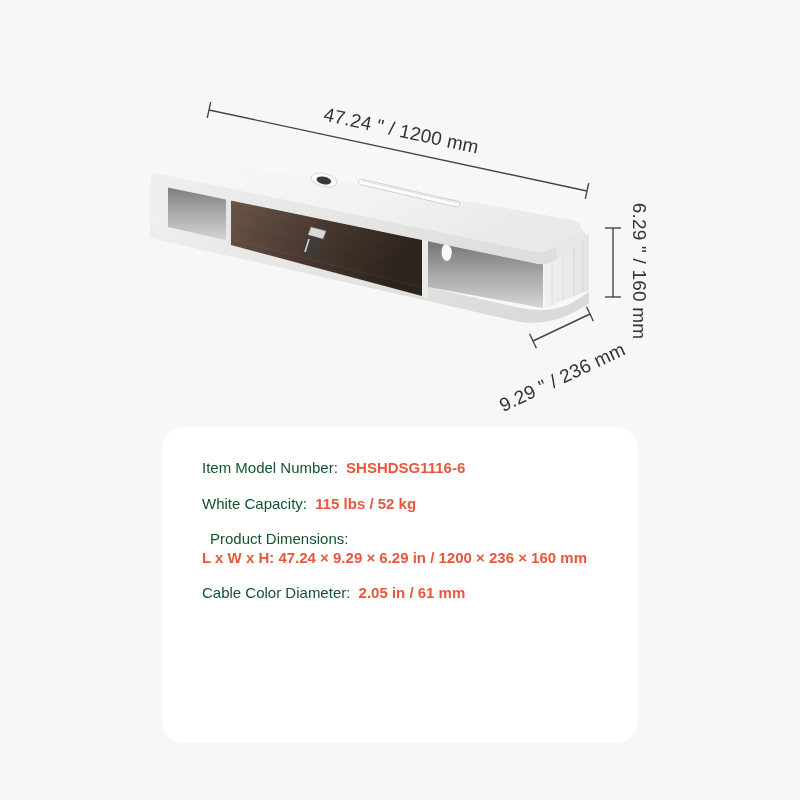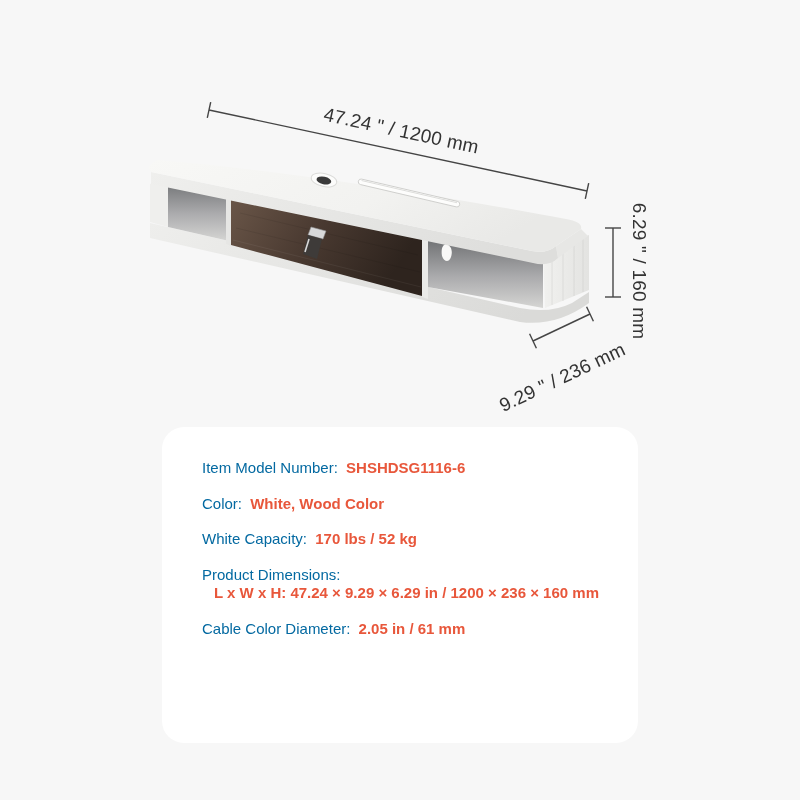--- a/index.html
+++ b/index.html
@@ -27,24 +27,24 @@
     border-radius: 22px;
     box-sizing: border-box;
     padding: 32px 0 0 40px;
   }
   .spec-row {
     font-size: 15px;
     line-height: 18.5px;
     margin-bottom: 17px;
     white-space: nowrap;
   }
-  .spec-label { color: #0369a1; }
+  .spec-label { color: #14532d; }
   .spec-value { color: #E8573B; font-weight: bold; margin-left: 4px; }
-  .spec-row.stacked .spec-label { display: block; }
-  .spec-row.stacked .spec-value { display: block; margin-left: 12px; }
+  .spec-row.stacked .spec-label { display: block; margin-left: 8px; }
+  .spec-row.stacked .spec-value { display: block; margin-left: 0; }
 </style>
 </head>
 <body>
 
 <svg id="scene" width="800" height="800" viewBox="0 0 800 800">
   <defs>
     <linearGradient id="lgTop" x1="0" y1="0" x2="1" y2="0.35">
       <stop offset="0" stop-color="#F8F8F6"></stop>
       <stop offset="0.6" stop-color="#F2F2F0"></stop>
       <stop offset="1" stop-color="#E9E9E7"></stop>
@@ -152,26 +152,22 @@
 
   <text class="dim-text" x="565" y="383" text-anchor="middle" transform="rotate(-25.3 565 383)">9.29 " / 236 mm</text>
 </svg>
 
 <div class="spec-panel">
   <div class="spec-row">
     <span class="spec-label">Item Model Number:</span>
     <span class="spec-value">SHSHDSG1116-6</span>
   </div>
   <div class="spec-row">
-    <span class="spec-label">Color:</span>
-    <span class="spec-value">White, Wood Color</span>
-  </div>
-  <div class="spec-row">
     <span class="spec-label">White Capacity:</span>
-    <span class="spec-value">170 lbs / 52 kg</span>
+    <span class="spec-value">115 lbs / 52 kg</span>
   </div>
   <div class="spec-row stacked">
     <span class="spec-label">Product Dimensions:</span>
     <span class="spec-value">L x W x H: 47.24 × 9.29 × 6.29 in / 1200 × 236 × 160 mm</span>
   </div>
   <div class="spec-row">
     <span class="spec-label">Cable Color Diameter:</span>
     <span class="spec-value">2.05 in / 61 mm</span>
   </div>
 </div>

